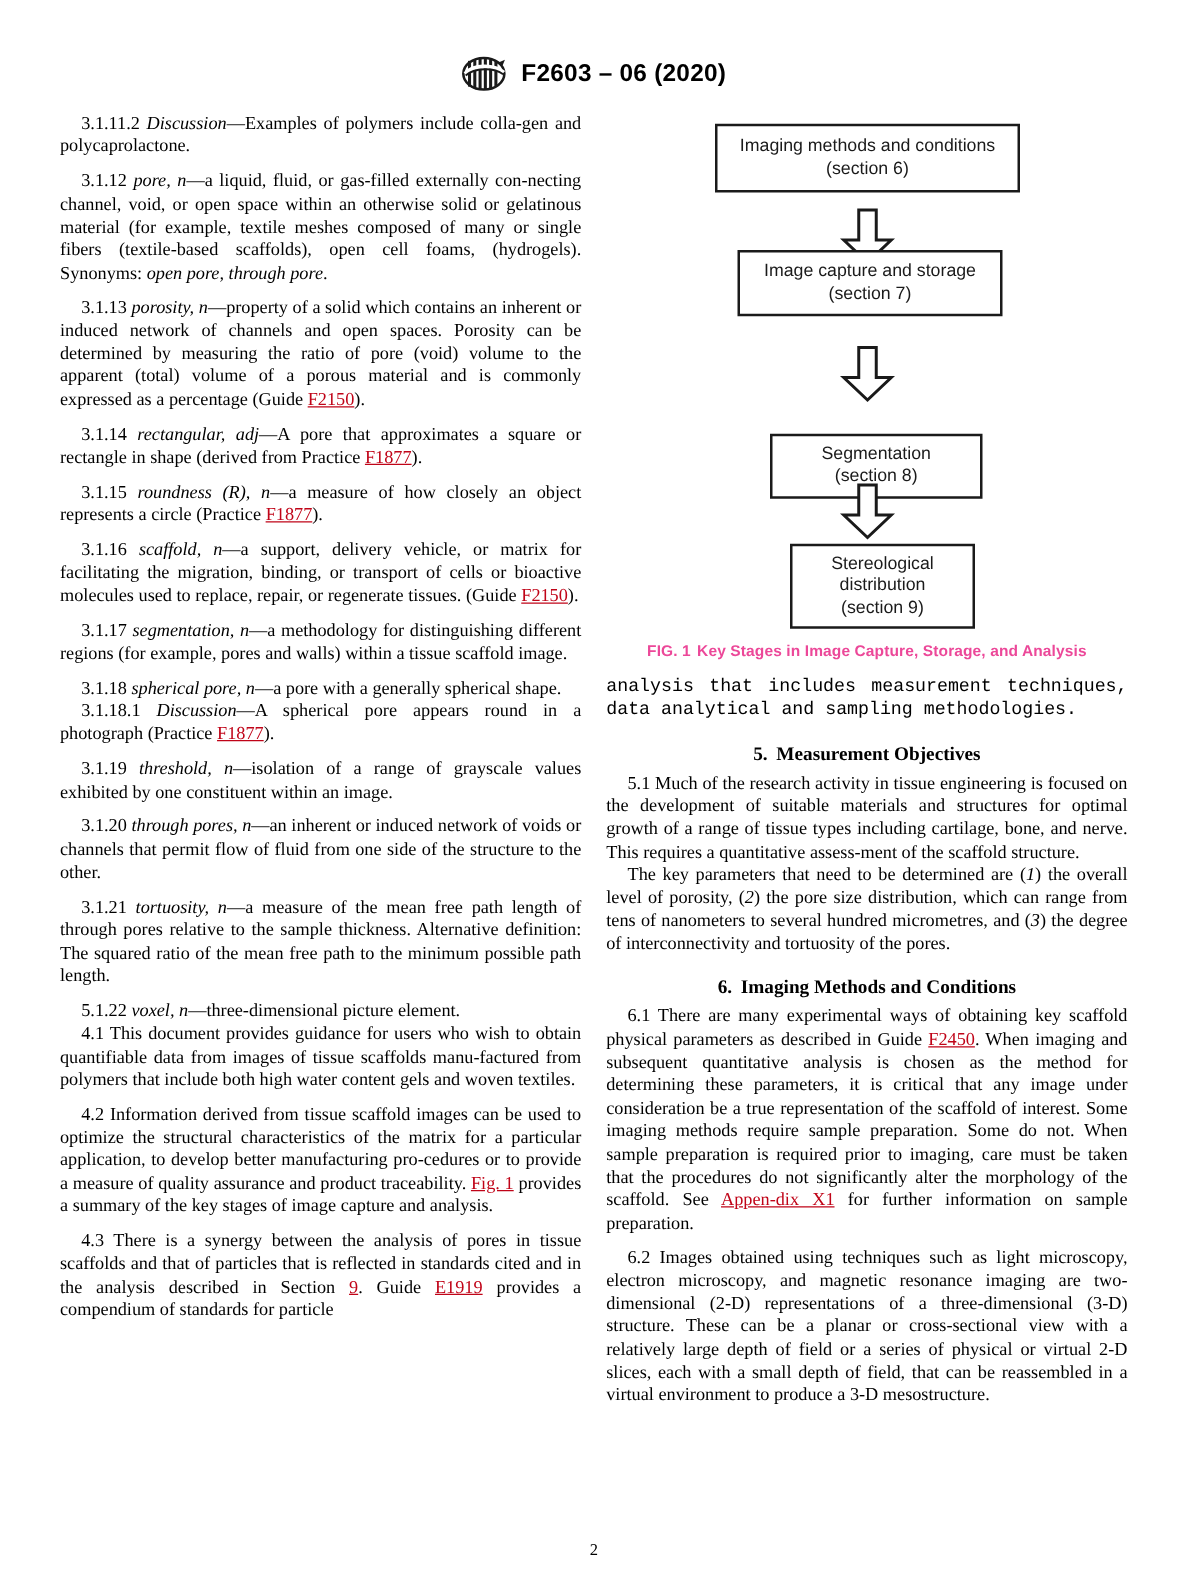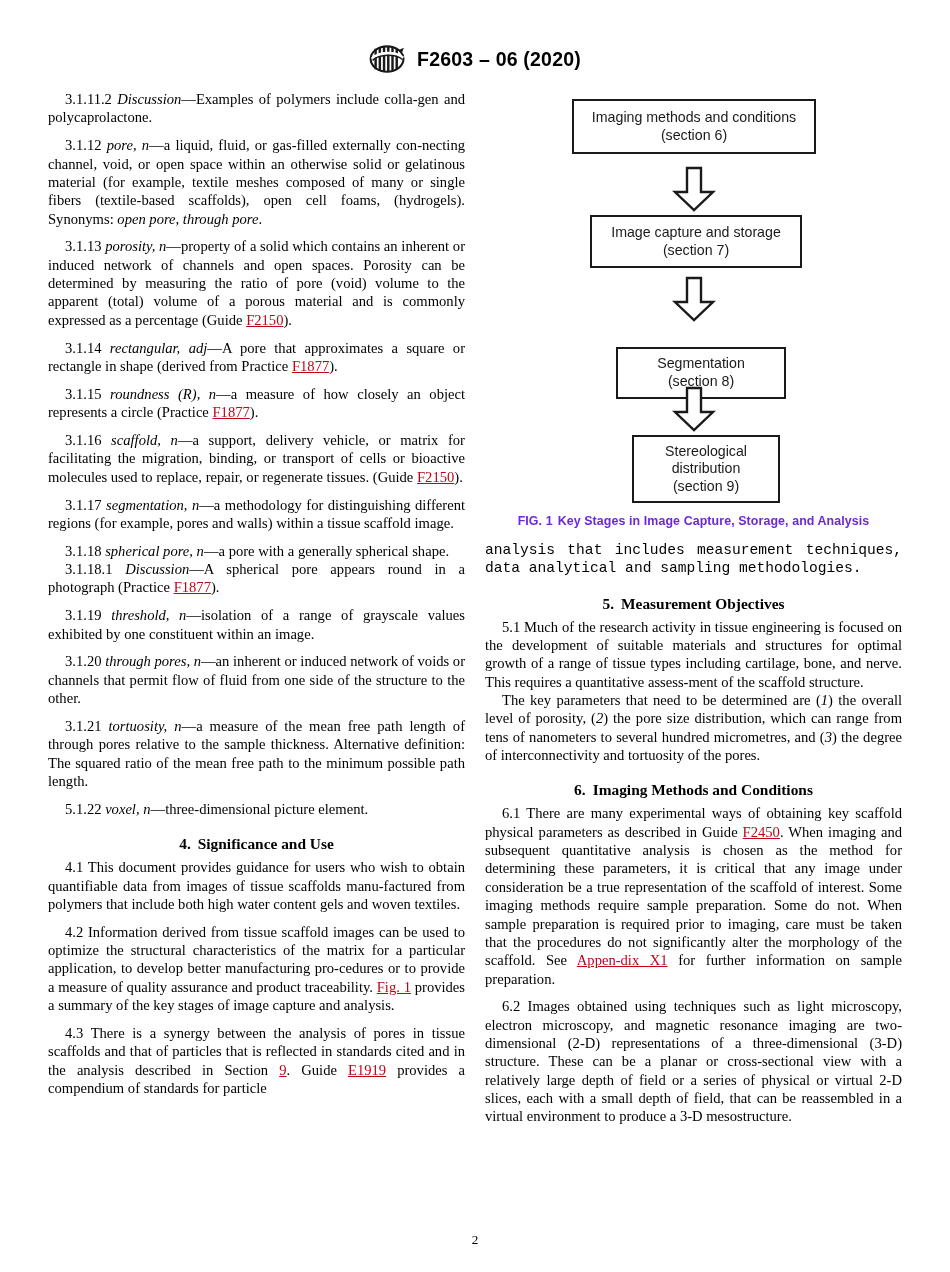--- a/index.html
+++ b/index.html
@@ -117,21 +117,21 @@
 
   .fig-caption {
     position: absolute;
     left: 0;
     width: 417px;
     text-align: center;
     font-family: "Liberation Sans", "DejaVu Sans", sans-serif;
     font-weight: bold;
     font-size: 12.4px;
     letter-spacing: 0.1px;
-    color: #6d28d9;
+    color: #ec4899;
   }
   .fig-caption .fignum { margin-right: 5px; }
 
   
   .page-number {
     position: absolute;
     bottom: 24px;
     left: 0;
     width: 950px;
     text-align: center;
@@ -182,21 +182,20 @@
     <p class="para tight"><span>3.1.18.1</span> <span class="term">Discussion</span><span>—A spherical pore appears round in a photograph (Practice </span><a class="ref" href="#">F1877</a><span>).</span></p>
 
     <p class="para gap"><span>3.1.19</span> <span class="term">threshold, n</span><span>—isolation of a range of grayscale values exhibited by one constituent within an image.</span></p>
 
     <p class="para gap"><span>3.1.20</span> <span class="term">through pores, n</span><span>—an inherent or induced network of voids or channels that permit flow of fluid from one side of the structure to the other.</span></p>
 
     <p class="para gap"><span>3.1.21</span> <span class="term">tortuosity, n</span><span>—a measure of the mean free path length of through pores relative to the sample thickness. Alternative definition: The squared ratio of the mean free path to the minimum possible path length.</span></p>
 
     <p class="para gap"><span>5.1.22</span> <span class="term">voxel, n</span><span>—three-dimensional picture element.</span></p>
 
-    <h2 class="section-head"><span class="num">4.</span><span>Significance and Use</span></h2>
 
     <p class="para"><span>4.1</span> <span>This document provides guidance for users who wish to obtain quantifiable data from images of tissue scaffolds manu-factured from polymers that include both high water content gels and woven textiles.</span></p>
 
     <p class="para gap"><span>4.2</span> <span>Information derived from tissue scaffold images can be used to optimize the structural characteristics of the matrix for a particular application, to develop better manufacturing pro-cedures or to provide a measure of quality assurance and product traceability. </span><a class="ref" href="#">Fig. 1</a><span> provides a summary of the key stages of image capture and analysis.</span></p>
 
     <p class="para gap"><span>4.3</span> <span>There is a synergy between the analysis of pores in tissue scaffolds and that of particles that is reflected in standards cited and in the analysis described in Section </span><a class="ref" href="#">9</a><span>. Guide </span><a class="ref" href="#">E1919</a><span> provides a compendium of standards for particle</span></p>
 
   </div>
 
   <div class="col col-right">
@@ -207,21 +206,21 @@
         <span>Imaging methods and conditions</span>
         <span class="l2">(section 6)</span>
       </div>
 
       <div class="arrow-wrap" style="left:186px; top:76px;">
         <svg viewBox="0 0 46 46" width="46" height="46">
           <path d="M16 2 L30 2 L30 26 L42 26 L23 44 L4 26 L16 26 Z" fill="#ffffff" stroke="#1a1a1a" stroke-width="2.4" stroke-linejoin="miter"></path>
         </svg>
       </div>
 
-      <div class="flow-box" style="left:105px; top:125px; width:212px; height:53px;">
+      <div class="flow-box" style="left:105px; top:110px; width:212px; height:53px;">
         <span>Image capture and storage</span>
         <span class="l2">(section 7)</span>
       </div>
 
       <div class="arrow-wrap" style="left:186px; top:186px;">
         <svg viewBox="0 0 46 46" width="46" height="46">
           <path d="M16 2 L30 2 L30 26 L42 26 L23 44 L4 26 L16 26 Z" fill="#ffffff" stroke="#1a1a1a" stroke-width="2.4" stroke-linejoin="miter"></path>
         </svg>
       </div>
 

